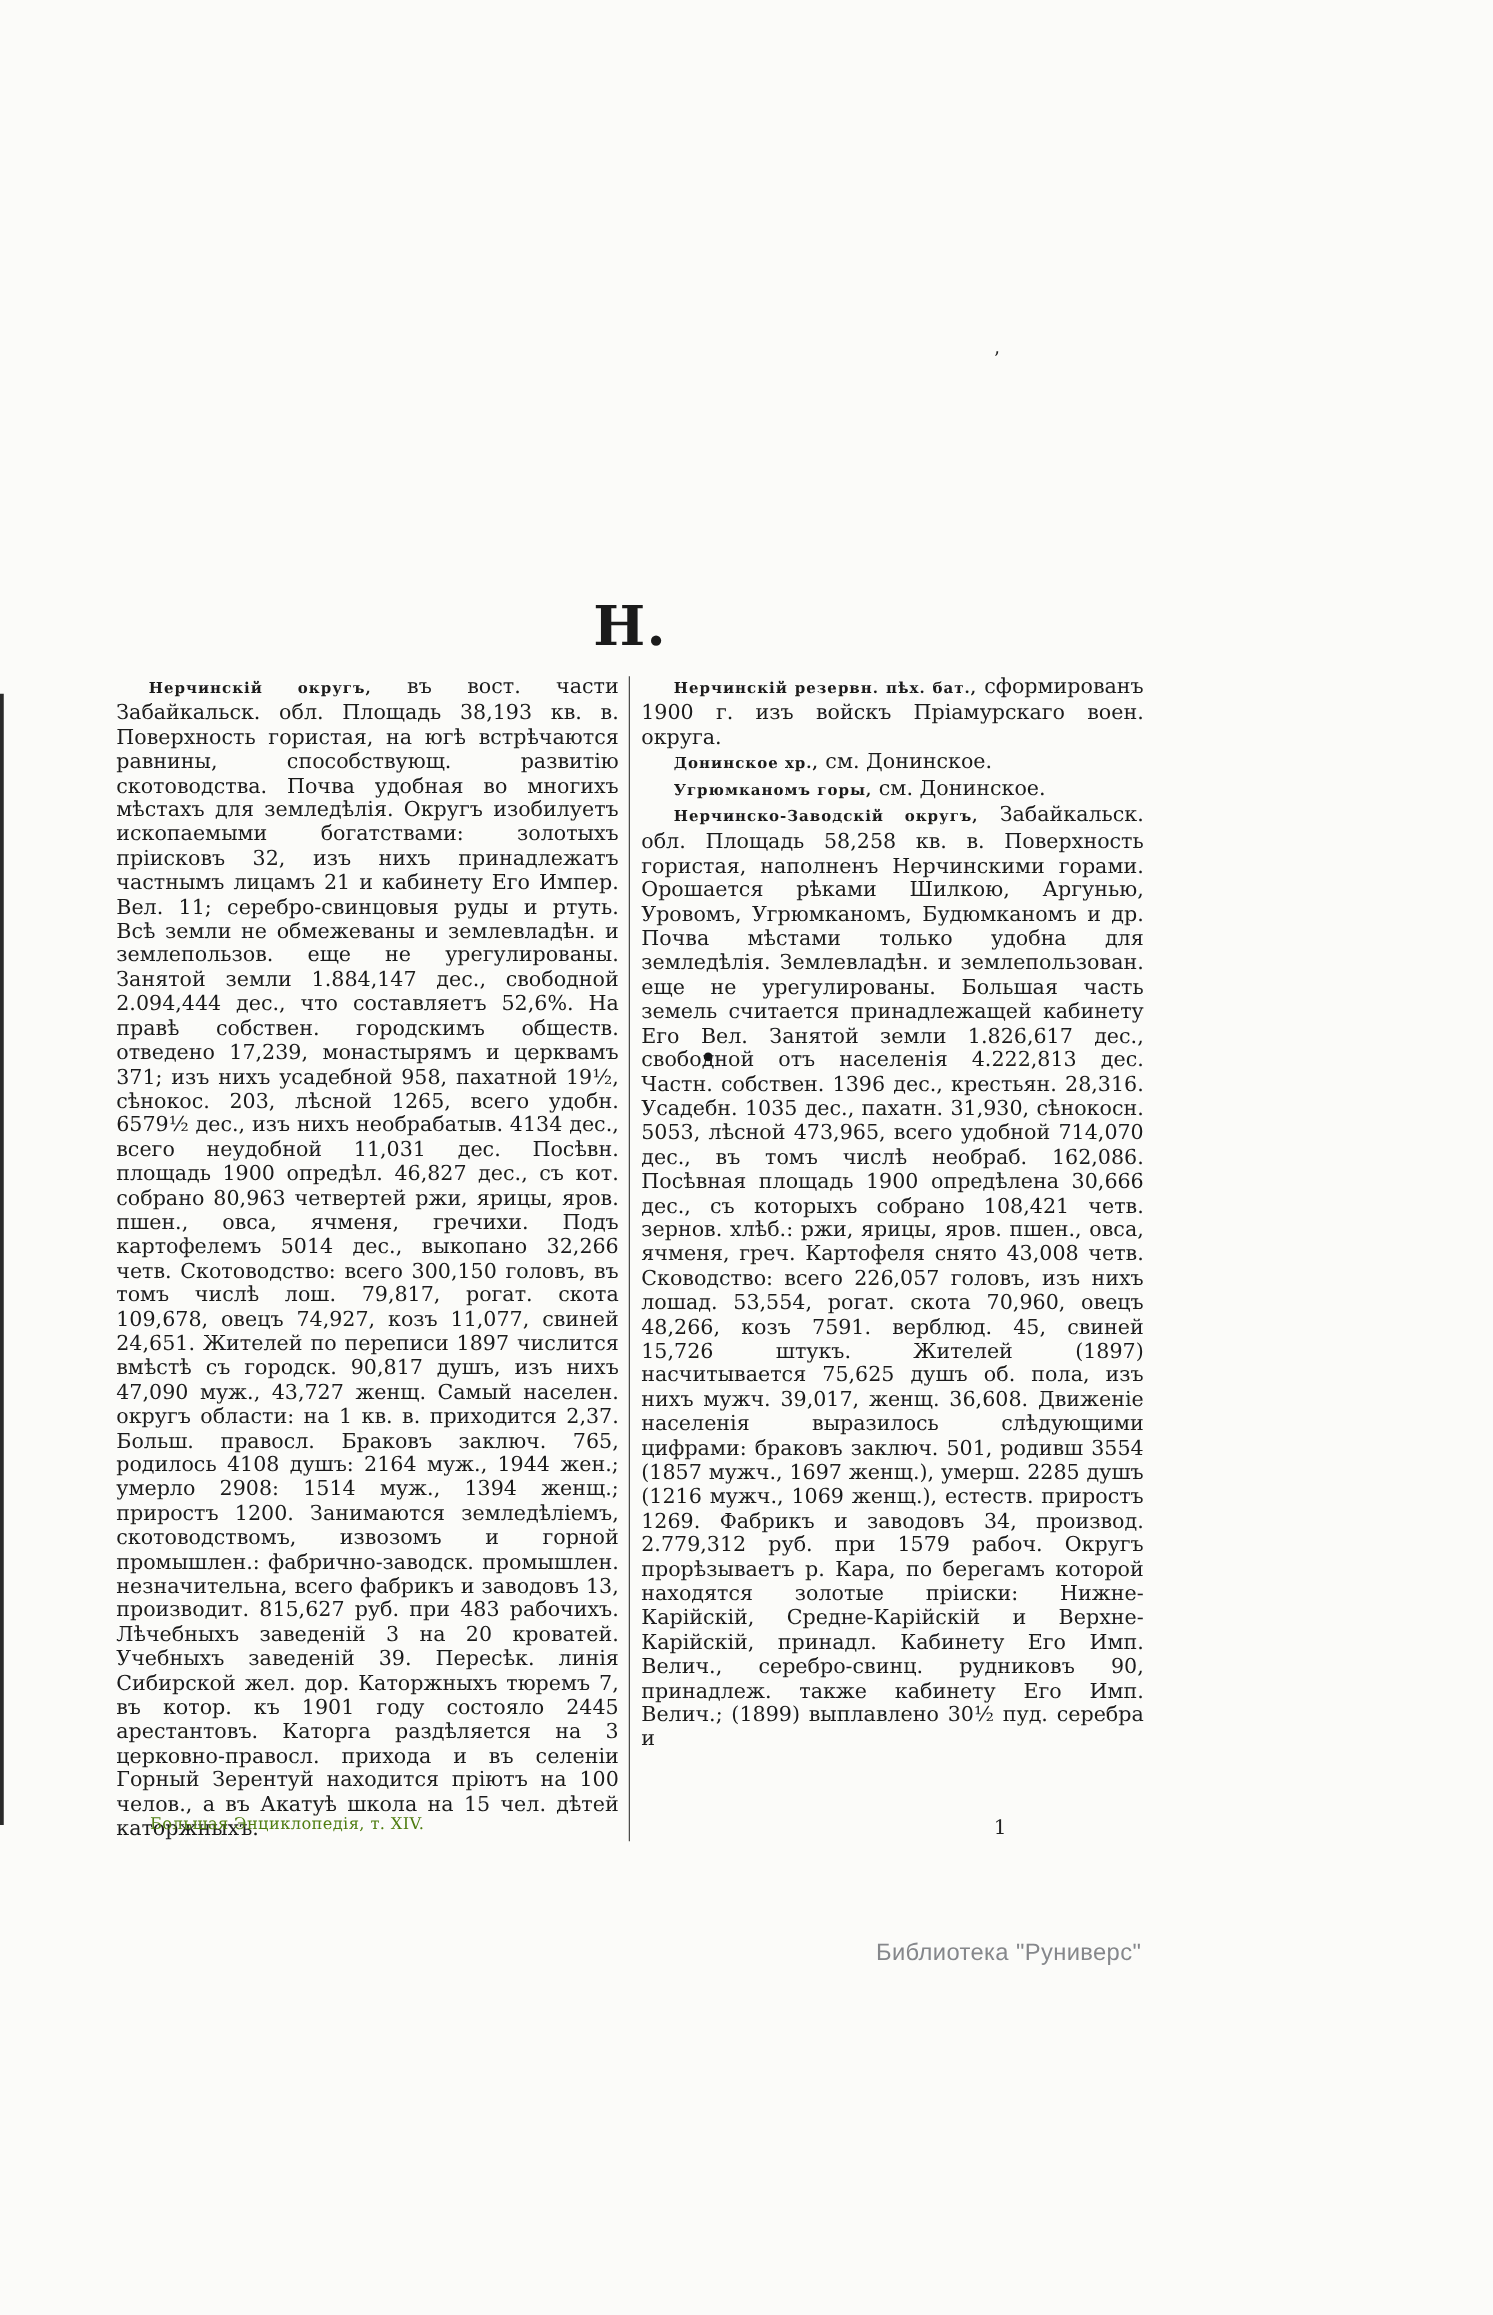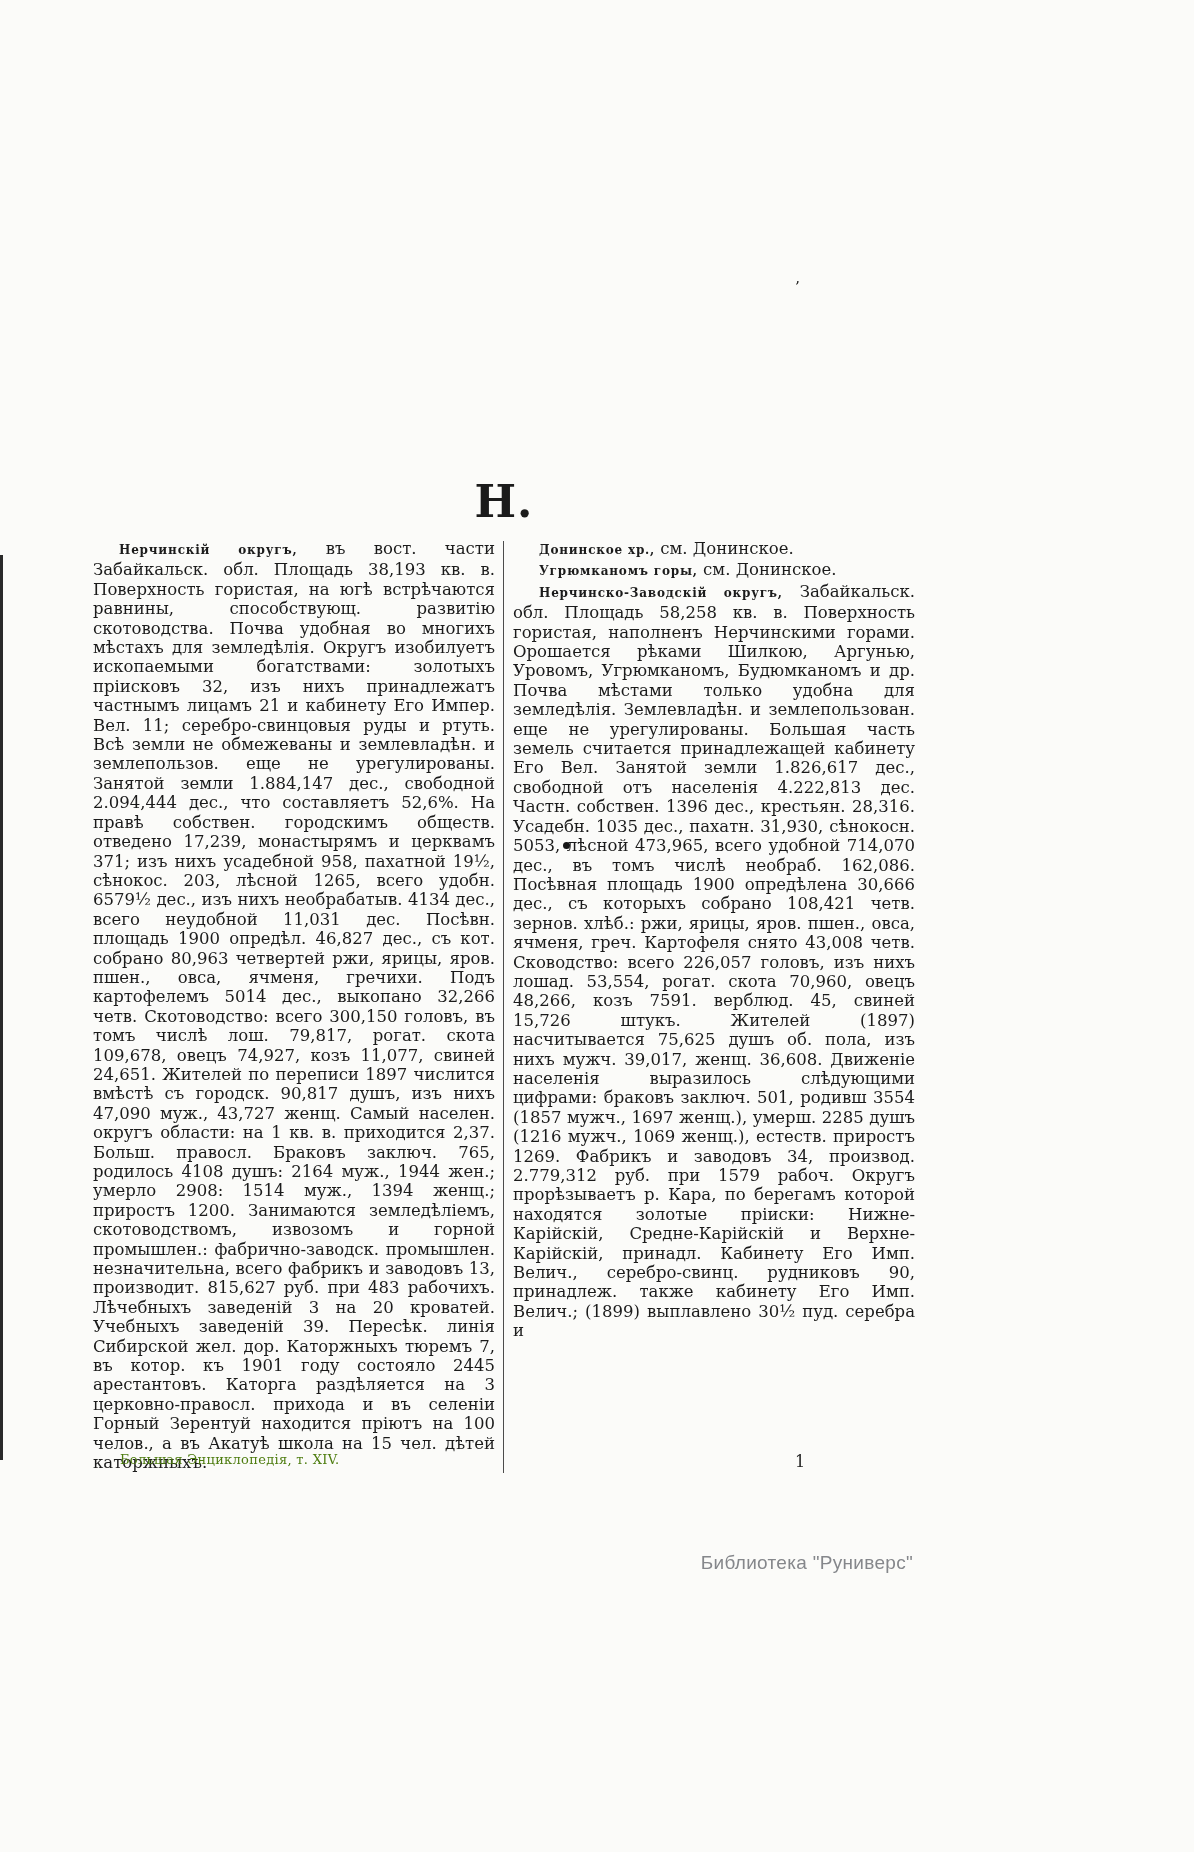--- a/index.html
+++ b/index.html
@@ -121,20 +121,21 @@
     <div class="columns">
 
       <div class="column left">
         <p class="entry"><span class="headword">Нерчинскій округъ,</span><span> въ вост. части Забайкальск. обл. Площадь 38,193 кв. в. Поверхность гористая, на югѣ встрѣчаются равнины, способствующ. развитію скотоводства. Почва удобная во многихъ мѣстахъ для земледѣлія. Округъ изобилуетъ ископаемыми богатствами: золотыхъ пріисковъ 32, изъ нихъ принадлежатъ частнымъ лицамъ 21 и кабинету Его Импер. Вел. 11; серебро-свинцовыя руды и ртуть. Всѣ земли не обмежеваны и землевладѣн. и землепользов. еще не урегулированы. Занятой земли 1.884,147 дес., свободной 2.094,444 дес., что составляетъ 52,6%. На правѣ собствен. городскимъ обществ. отведено 17,239, монастырямъ и церквамъ 371; изъ нихъ усадебной 958, пахатной 19½, сѣнокос. 203, лѣсной 1265, всего удобн. 6579½ дес., изъ нихъ необрабатыв. 4134 дес., всего неудобной 11,031 дес. Посѣвн. площадь 1900 опредѣл. 46,827 дес., съ кот. собрано 80,963 четвертей ржи, ярицы, яров. пшен., овса, ячменя, гречихи. Подъ картофелемъ 5014 дес., выкопано 32,266 четв. Скотоводство: всего 300,150 головъ, въ томъ числѣ лош. 79,817, рогат. скота 109,678, овецъ 74,927, козъ 11,077, свиней 24,651. Жителей по переписи 1897 числится вмѣстѣ съ городск. 90,817 душъ, изъ нихъ 47,090 муж., 43,727 женщ. Самый населен. округъ области: на 1 кв. в. приходится 2,37. Больш. правосл. Браковъ заключ. 765, родилось 4108 душъ: 2164 муж., 1944 жен.; умерло 2908: 1514 муж., 1394 женщ.; приростъ 1200. Занимаются земледѣліемъ, скотоводствомъ, извозомъ и горной промышлен.: фабрично-заводск. промышлен. незначительна, всего фабрикъ и заводовъ 13, производит. 815,627 руб. при 483 рабочихъ. Лѣчебныхъ заведеній 3 на 20 кроватей. Учебныхъ заведеній 39. Пересѣк. линія Сибирской жел. дор. Каторжныхъ тюремъ 7, въ котор. къ 1901 году состояло 2445 арестантовъ. Каторга раздѣляется на 3 церковно-правосл. прихода и въ селеніи Горный Зерентуй находится пріютъ на 100 челов., а въ Акатуѣ школа на 15 чел. дѣтей каторжныхъ.</span></p>
       </div>
 
       <div class="column-divider"></div>
 
       <div class="column right">
 
+        <p class="entry"><span class="headword">Нерчинскій резервн. пѣх. бат.,</span><span> сформированъ 1900 г. изъ войскъ Пріамурскаго воен. округа.</span></p>
 
         <p class="entry"><span class="headword">Донинское хр.,</span><span> см. </span><span class="ref">Донинское.</span></p>
 
         <p class="entry"><span class="headword">Угрюмканомъ горы,</span><span> см. </span><span class="ref">Донинское.</span></p>
 
         <p class="entry"><span class="headword">Нерчинско-Заводскій округъ,</span><span> Забайкальск. обл. Площадь 58,258 кв. в. Поверхность гористая, наполненъ Нерчинскими горами. Орошается рѣками Шилкою, Аргунью, Уровомъ, Угрюмканомъ, Будюмканомъ и др. Почва мѣстами только удобна для земледѣлія. Землевладѣн. и землепользован. еще не урегулированы. Большая часть земель считается принадлежащей кабинету Его Вел. Занятой земли 1.826,617 дес., свободной отъ населенія 4.222,813 дес. Частн. собствен. 1396 дес., крестьян. 28,316. Усадебн. 1035 дес., пахатн. 31,930, сѣнокосн. 5053, лѣсной 473,965, всего удобной 714,070 дес., въ томъ числѣ необраб. 162,086. Посѣвная площадь 1900 опредѣлена 30,666 дес., съ которыхъ собрано 108,421 четв. зернов. хлѣб.: ржи, ярицы, яров. пшен., овса, ячменя, греч. Картофеля снято 43,008 четв. Сководство: всего 226,057 головъ, изъ нихъ лошад. 53,554, рогат. скота 70,960, овецъ 48,266, козъ 7591. верблюд. 45, свиней 15,726 штукъ. Жителей (1897) насчитывается 75,625 душъ об. пола, изъ нихъ мужч. 39,017, женщ. 36,608. Движеніе населенія выразилось слѣдующими цифрами: браковъ заключ. 501, родивш 3554 (1857 мужч., 1697 женщ.), умерш. 2285 душъ (1216 мужч., 1069 женщ.), естеств. приростъ 1269. Фабрикъ и заводовъ 34, производ. 2.779,312 руб. при 1579 рабоч. Округъ прорѣзываетъ р. Кара, по берегамъ которой находятся золотые пріиски: Нижне-Карійскій, Средне-Карійскій и Верхне-Карійскій, принадл. Кабинету Его Имп. Велич., серебро-свинц. рудниковъ 90, принадлеж. также кабинету Его Имп. Велич.; (1899) выплавлено 30½ пуд. серебра и</span></p>
       </div>
 
     </div>
   </div>

